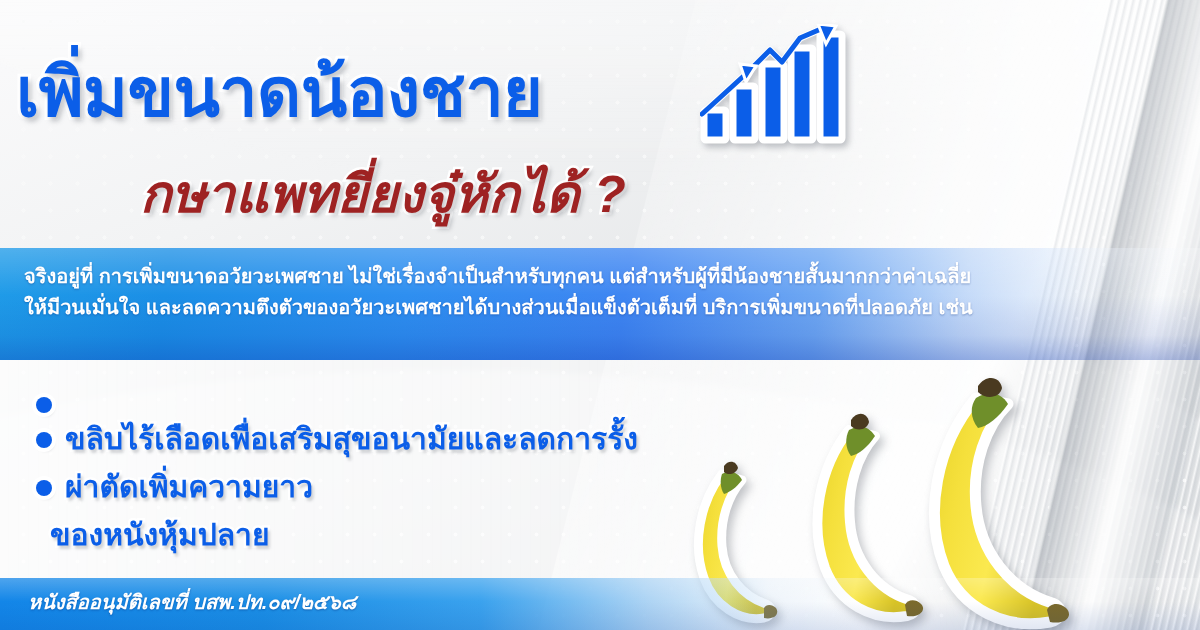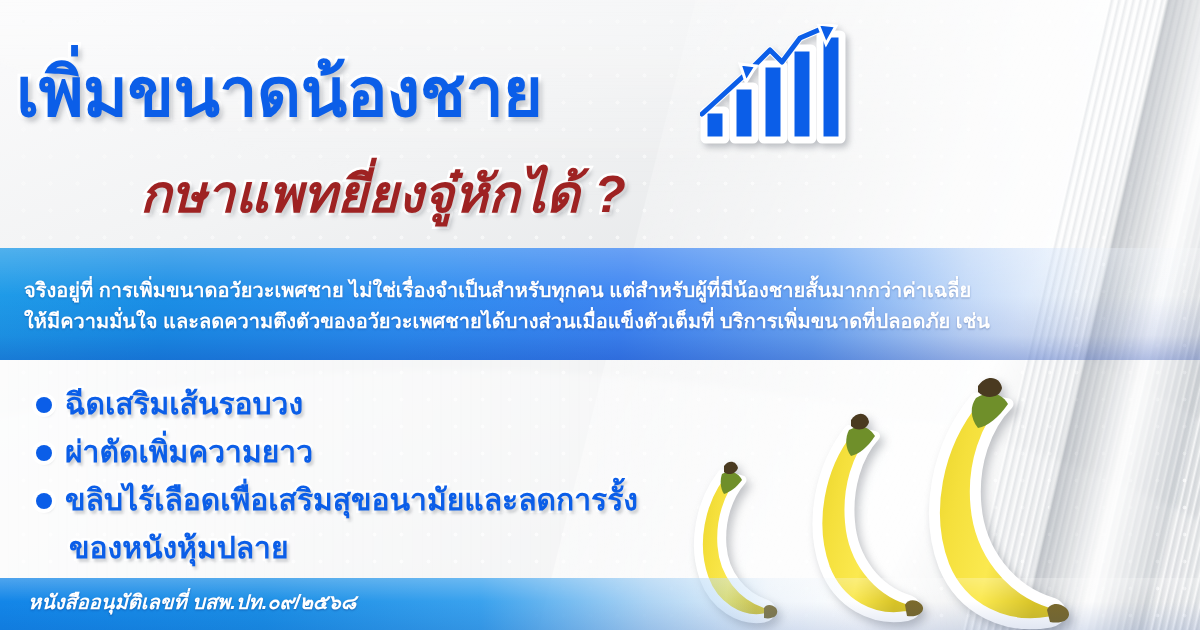--- a/index.html
+++ b/index.html
@@ -94,21 +94,21 @@
   .band{
     position:absolute;left:0;top:248px;width:1200px;height:112px;
     background:linear-gradient(96deg,#1f9be8 0%,#1b8fe6 14%,#2e8ff0 34%,#3f86f2 52%,#6fa8f3 68%,rgba(150,190,245,0.55) 80%,rgba(200,220,248,0.18) 90%,rgba(220,230,245,0.0) 100%);
   }
   .band-shine{
     position:absolute;left:0;top:248px;width:1200px;height:112px;
     background:linear-gradient(180deg,rgba(255,255,255,0.22) 0%,rgba(255,255,255,0.0) 42%,rgba(0,40,160,0.10) 78%,rgba(10,50,170,0.30) 100%);
   }
   .band-text{
     position:absolute;left:0;top:248px;width:1060px;height:112px;
-    padding:27px 0 0 24px;box-sizing:border-box;
+    padding:13px 0 0 24px;box-sizing:border-box;
     color:#ffffff;font-size:20px;font-weight:bold;line-height:31px;
     text-shadow:0 1px 2px rgba(0,40,120,0.35);
   }
   .band-text div{white-space:nowrap;}
 
   
   .bullets{position:absolute;left:36px;top:382px;width:690px;}
   .bullet-row{display:flex;align-items:flex-start;margin-bottom:4px;}
   .dot{
     width:16px;height:16px;border-radius:50%;background:#0b5ee8;
@@ -116,21 +116,21 @@
     margin:15px 13px 0 0;flex:0 0 auto;
   }
   .bullet-text{
     font-size:30px;font-weight:bold;color:#0b5ee8;line-height:44px;
     -webkit-text-stroke:5px #ffffff;
     paint-order:stroke fill;
     text-shadow:2px 3px 3px rgba(120,125,132,0.40);
   }
   .bullet-cont{
     font-size:30px;font-weight:bold;color:#0b5ee8;line-height:44px;
-    margin-left:33px;
+    margin-left:14px;
     -webkit-text-stroke:5px #ffffff;
     paint-order:stroke fill;
     text-shadow:2px 3px 3px rgba(120,125,132,0.40);
   }
 
   
   .bananas{position:absolute;left:660px;top:372px;width:420px;height:258px;}
   .banana{position:absolute;filter:drop-shadow(4px 5px 5px rgba(120,125,132,0.45));}
   .b1{left:20px;  top:84px;  width:125px;height:168px;}
   .b2{left:135px; top:36px;  width:165px;height:216px;}
@@ -186,35 +186,34 @@
       </g>
       <polygon points="40,40 56,42 46,58" fill="#0b5ee8" stroke="#ffffff" stroke-width="3"></polygon>
       <polygon points="118,0 136,2 126,20" fill="#0b5ee8" stroke="#ffffff" stroke-width="3"></polygon>
     </svg>
   </div>
 
   <div class="band"></div>
   <div class="band-shine"></div>
   <div class="band-text">
     <div>จริงอยู่ที่ การเพิ่มขนาดอวัยวะเพศชาย ไม่ใช่เรื่องจำเป็นสำหรับทุกคน แต่สำหรับผู้ที่มีน้องชายสั้นมากกว่าค่าเฉลี่ย</div>
-    <div>ให้มีความมั่นใจ และลดความตึงตัวของอวัยวะเพศชายได้บางส่วนเมื่อแข็งตัวเต็มที่ บริการเพิ่มขนาดที่ปลอดภัย เช่น</div>
+    <div>ให้มีวนเมั่นใจ และลดความตึงตัวของอวัยวะเพศชายได้บางส่วนเมื่อแข็งตัวเต็มที่ บริการเพิ่มขนาดที่ปลอดภัย เช่น</div>
   </div>
 
   <div class="bullets">
     <div class="bullet-row">
       <span class="dot"></span>
-      <span class="bullet-text">ฉีดเสริมเส้นรอบวง</span>
+    </div>
+    <div class="bullet-row">
+      <span class="dot"></span>
+      <span class="bullet-text">ขลิบไร้เลือดเพื่อเสริมสุขอนามัยและลดการรั้ง</span>
     </div>
     <div class="bullet-row">
       <span class="dot"></span>
       <span class="bullet-text">ผ่าตัดเพิ่มความยาว</span>
-    </div>
-    <div class="bullet-row">
-      <span class="dot"></span>
-      <span class="bullet-text">ขลิบไร้เลือดเพื่อเสริมสุขอนามัยและลดการรั้ง</span>
     </div>
     <div class="bullet-cont">ของหนังหุ้มปลาย</div>
   </div>
 
   <div class="bananas">
 
     <svg class="banana b1" viewBox="0 0 125 168">
       <defs>
         <linearGradient id="gA" x1="0" y1="0" x2="1" y2="0.4">
           <stop offset="0%" stop-color="#e8d32a"></stop>

